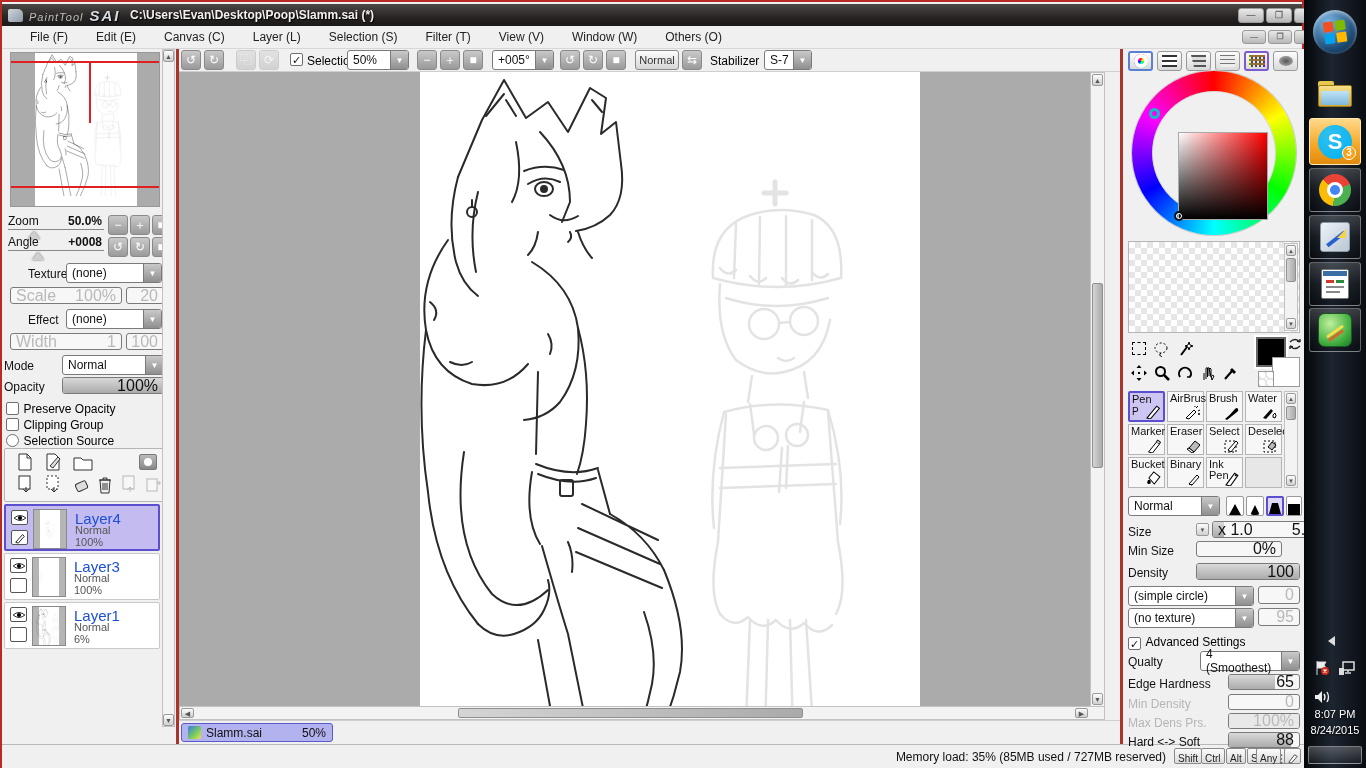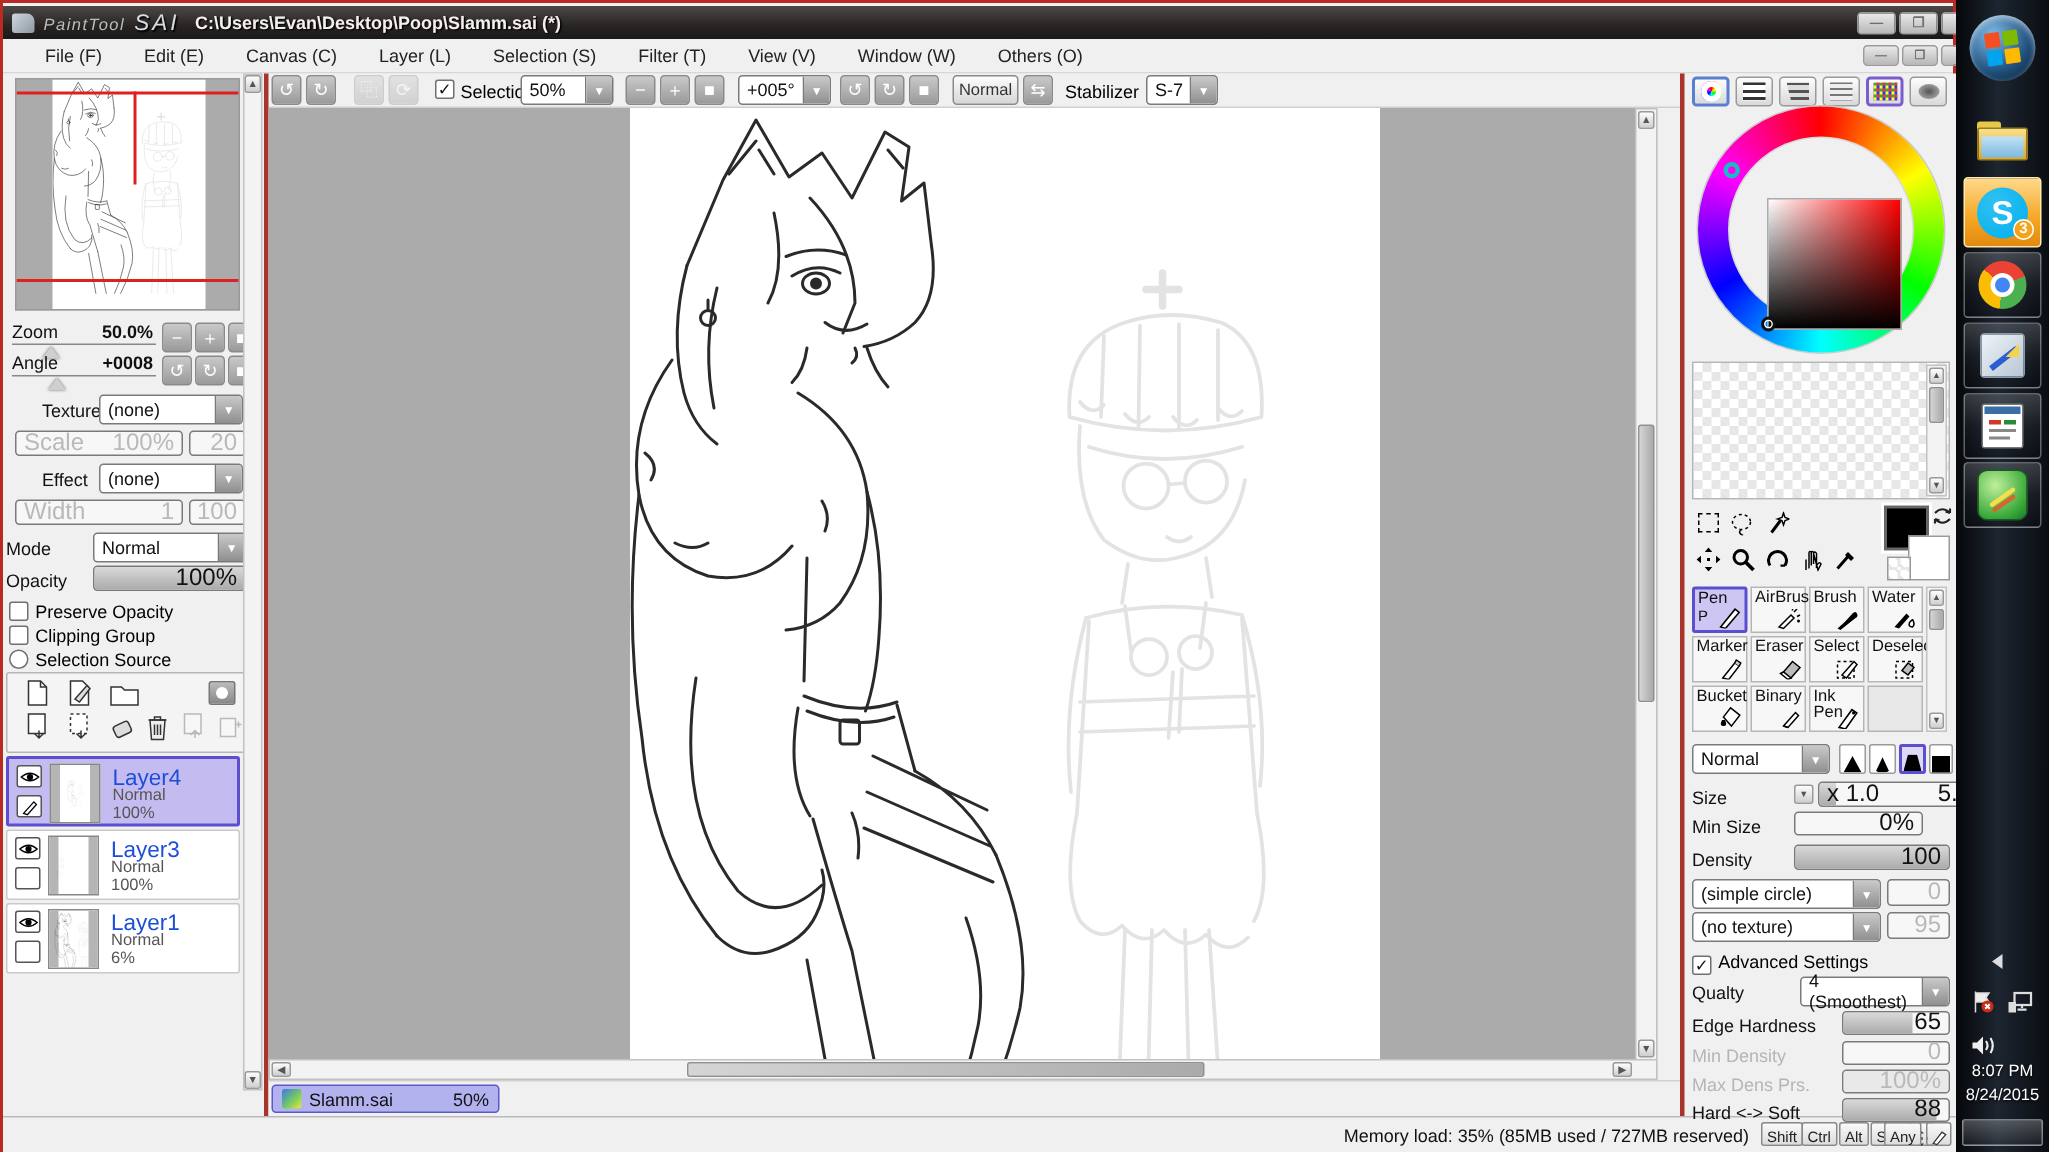--- a/index.html
+++ b/index.html
@@ -4,21 +4,21 @@
 <style>
   *{margin:0;padding:0;box-sizing:border-box}
   html,body{width:1366px;height:768px;overflow:hidden;font-family:"Liberation Sans",sans-serif;background:#000}
   .screen{position:relative;width:1366px;height:768px;background:#111}
   
   .app{position:absolute;left:0;top:0;width:1304px;height:768px;border:2px solid #b92a22;background:#f0f0f0}
   .titlebar{position:absolute;left:0;top:2px;width:100%;height:24px;background:linear-gradient(#4c4846,#262322 60%,#1a1817);border-bottom:1px solid #7e2a24;color:#f3f3f3}
   .brand{position:absolute;left:6px;top:3px;display:flex;align-items:baseline;gap:6px}
   .brand .bicon{width:15px;height:13px;background:linear-gradient(135deg,#cfd6dd,#8d99a6);border-radius:2px 5px 2px 2px;align-self:center}
   .brand .b1{font-style:italic;font-size:11px;color:#bdbdbd;letter-spacing:1px}
-  .brand .b2{font-size:15px;font-weight:normal;font-style:italic;color:#d8dce2;letter-spacing:2px;text-shadow:1px 1px 1px #000}
+  .brand .b2{font-size:15px;font-weight:bold;font-style:italic;color:#d8dce2;letter-spacing:2px;text-shadow:1px 1px 1px #000}
   .doctitle{position:absolute;left:128px;top:4px;font-size:12px;font-weight:bold;color:#f5f0ee;text-shadow:1px 1px 1px #000}
   .winbtn{position:absolute;height:15px;width:26px;border:1px solid #9a9a9a;border-radius:3px;background:linear-gradient(#e9e9e9,#b8b8b8);color:#6f6f6f;font-size:9px;line-height:13px;text-align:center;font-weight:bold}
   .menubar{position:absolute;left:0;top:24px;width:100%;height:23px;background:#f0f0f0;border-bottom:1px solid #d7d7d7;font-size:12px;color:#222;display:flex;align-items:center;padding-left:14px;gap:0}
   .menubar span{padding:3px 14px;cursor:default}
   .winbtn.small{height:14px;width:24px;font-size:8px;line-height:12px}
   
   .toolbar{position:absolute;left:177px;top:47px;width:941px;height:23px;background:#f0f0f0;border-bottom:1px solid #cfcfcf}
   .tbtn{position:absolute;top:1px;width:20px;height:20px;border:1px solid #8a8a8a;border-radius:3px;background:linear-gradient(#c9c9c9,#9a9a9a);color:#fff;font-size:12px;line-height:18px;text-align:center}
   .tbtn.dis{opacity:.35}
   .lightbtn{background:linear-gradient(#fdfdfd,#d6d6d6);color:#333}

